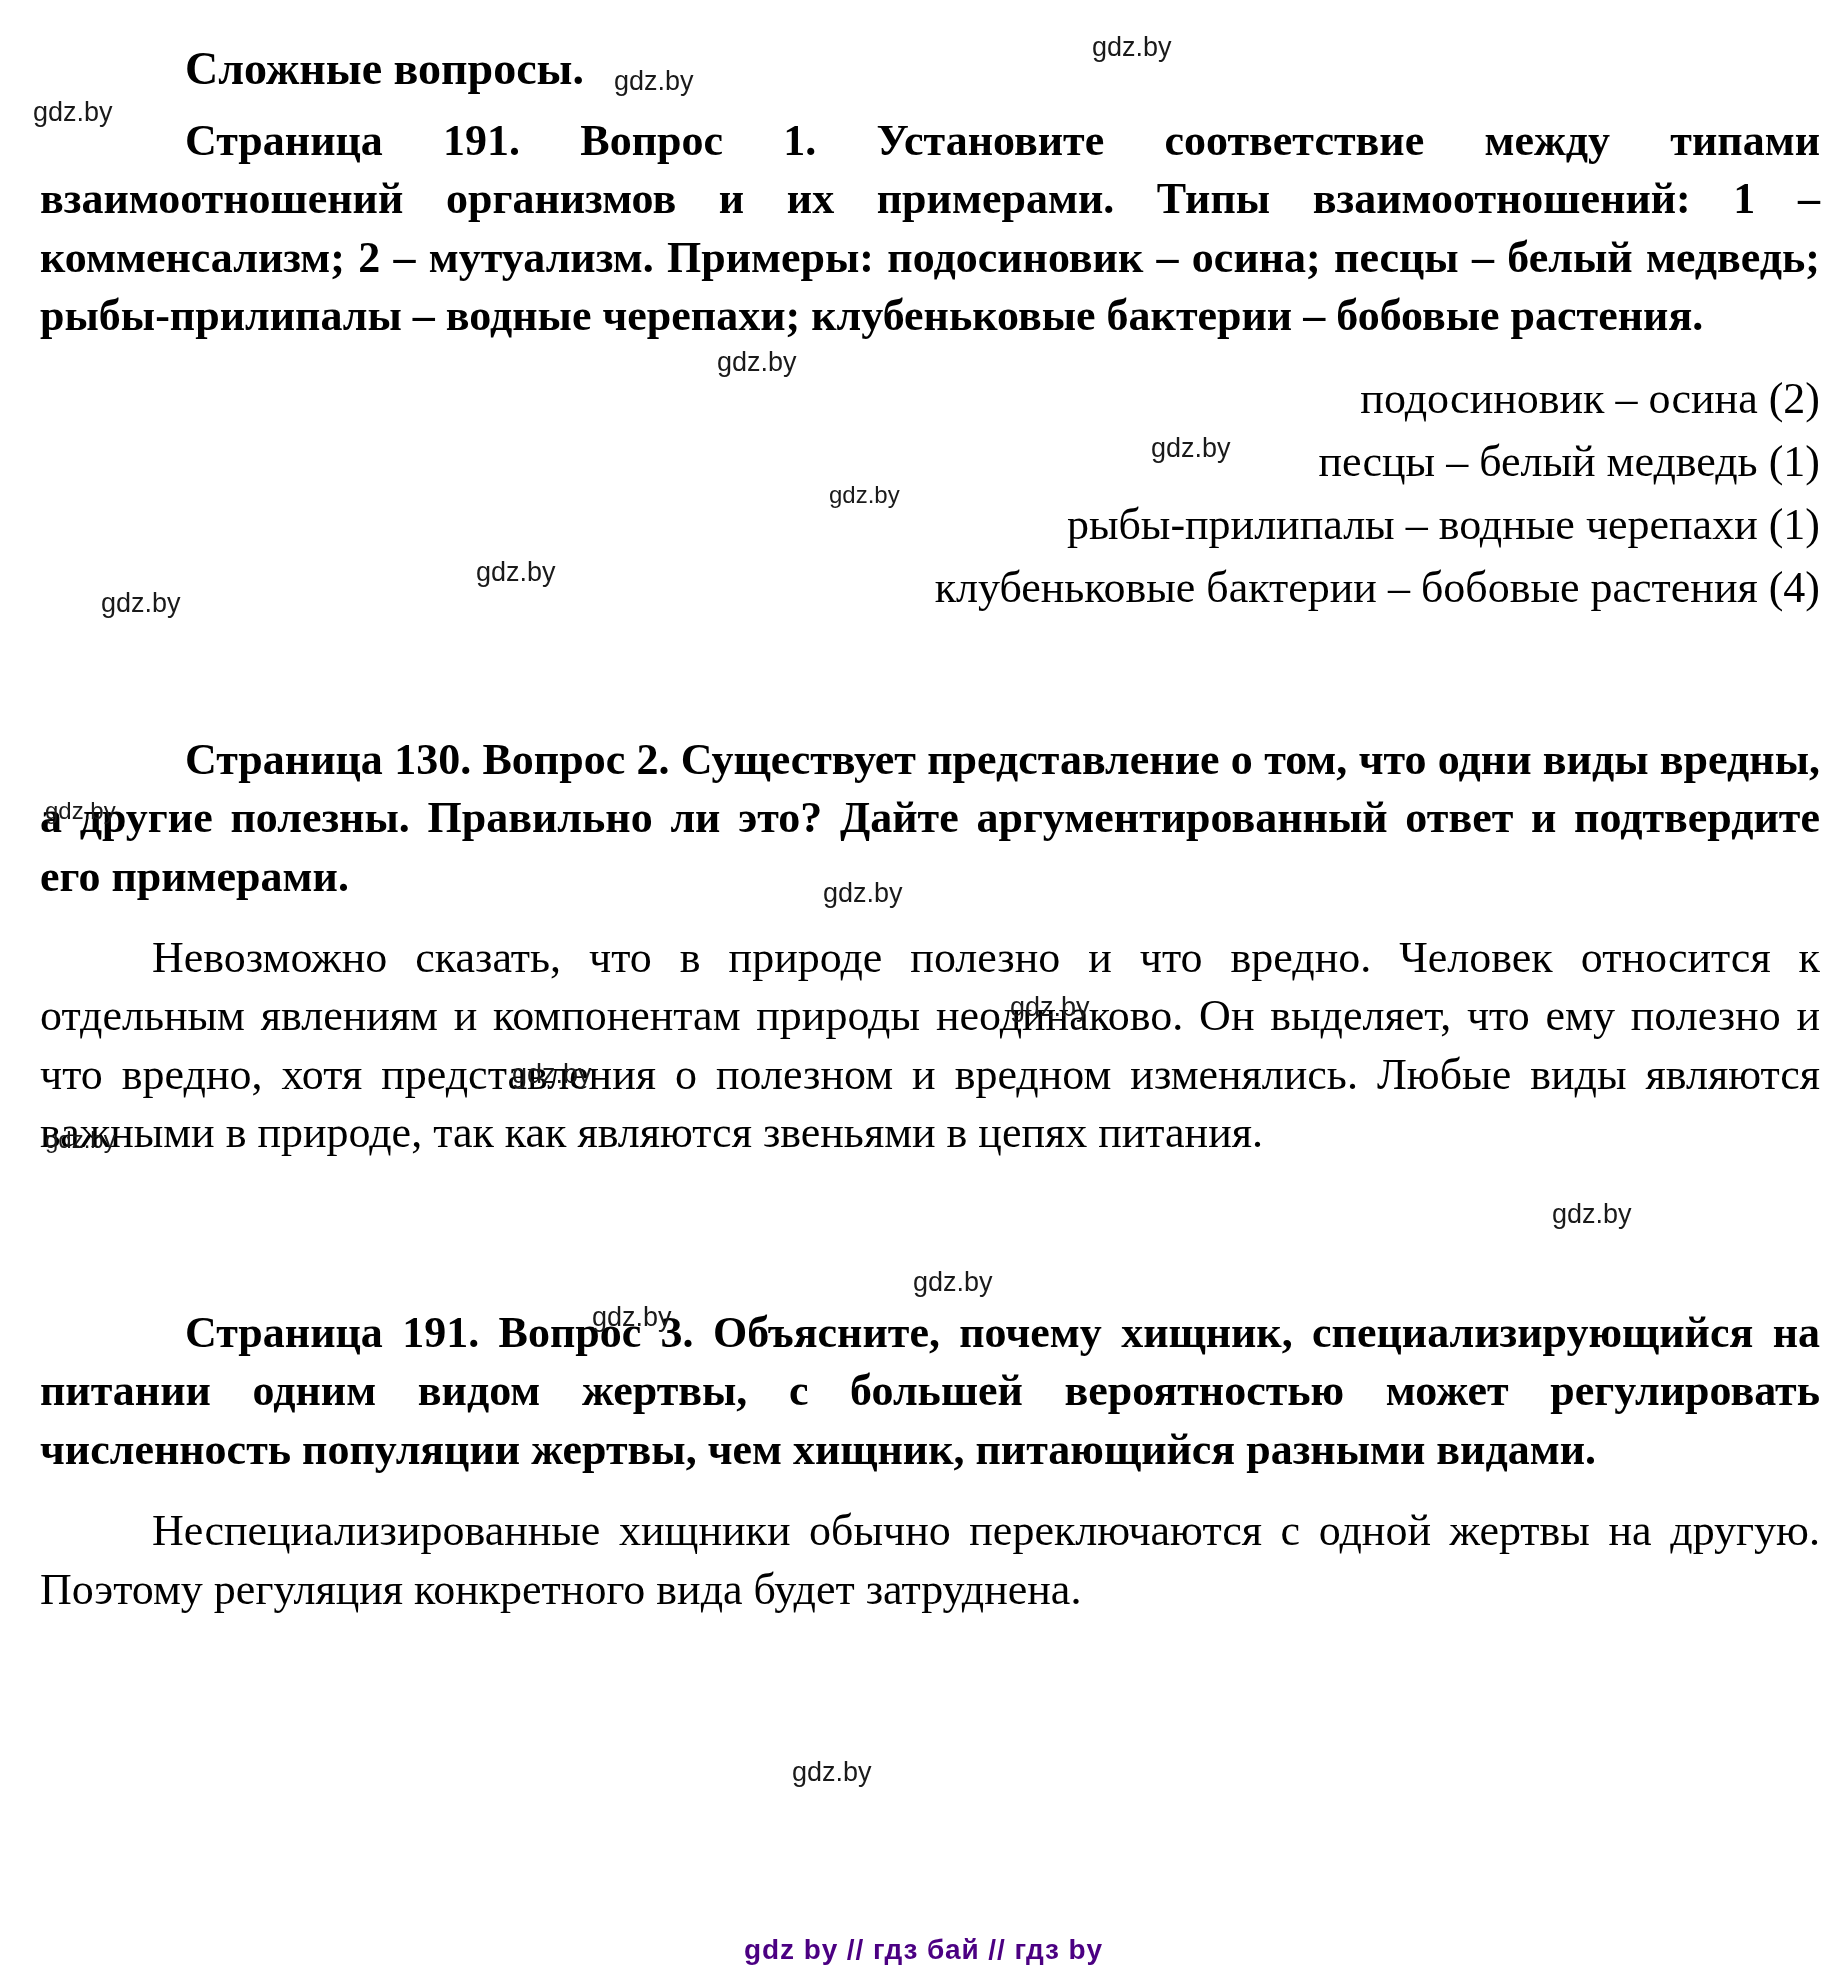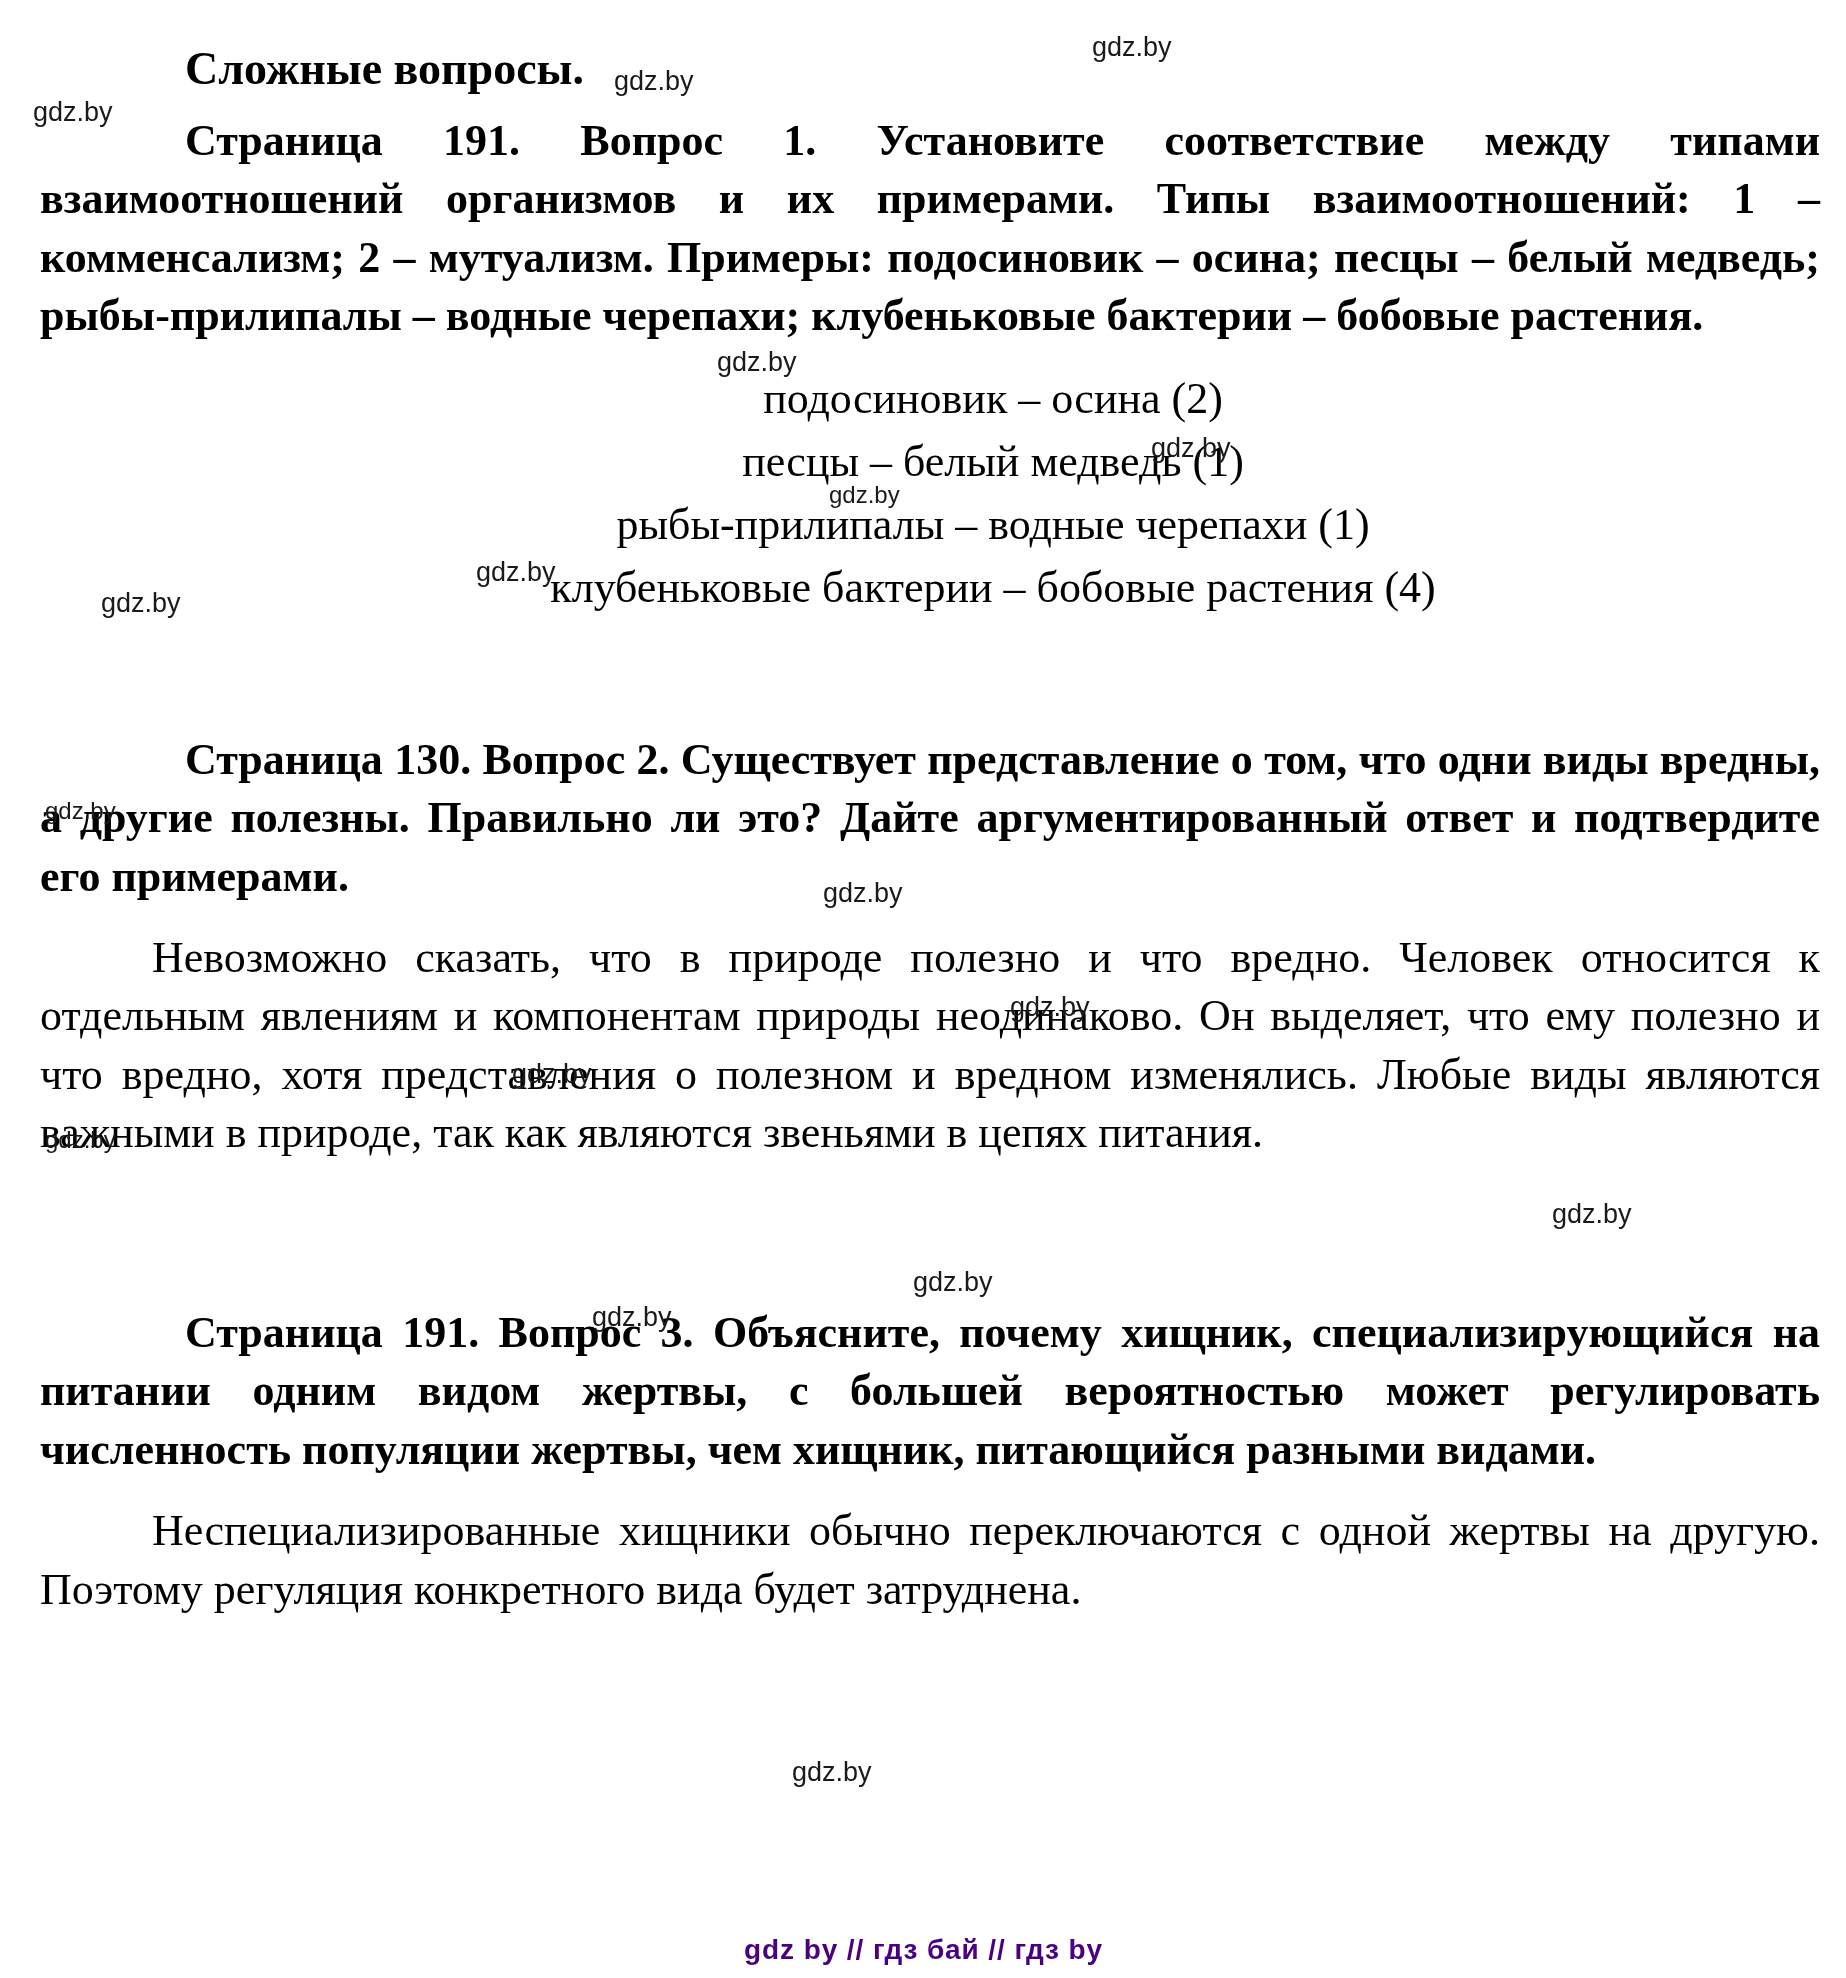--- a/index.html
+++ b/index.html
@@ -59,21 +59,21 @@
   p.q {
     font-weight: 700;
     text-indent: 145px;
   }
   p.ans {
     font-weight: 400;
     text-indent: 112px;
   }
   p.listline {
     font-weight: 400;
-    text-align: center;
+    text-align: right;
     text-indent: 0;
     padding-left: 126px;
     line-height: 1.43;
   }
 
   .gap-sm { height: 22.5px; }
   .gap-lg { height: 111px; }
   .gap-xl { height: 141px; }
 
   

